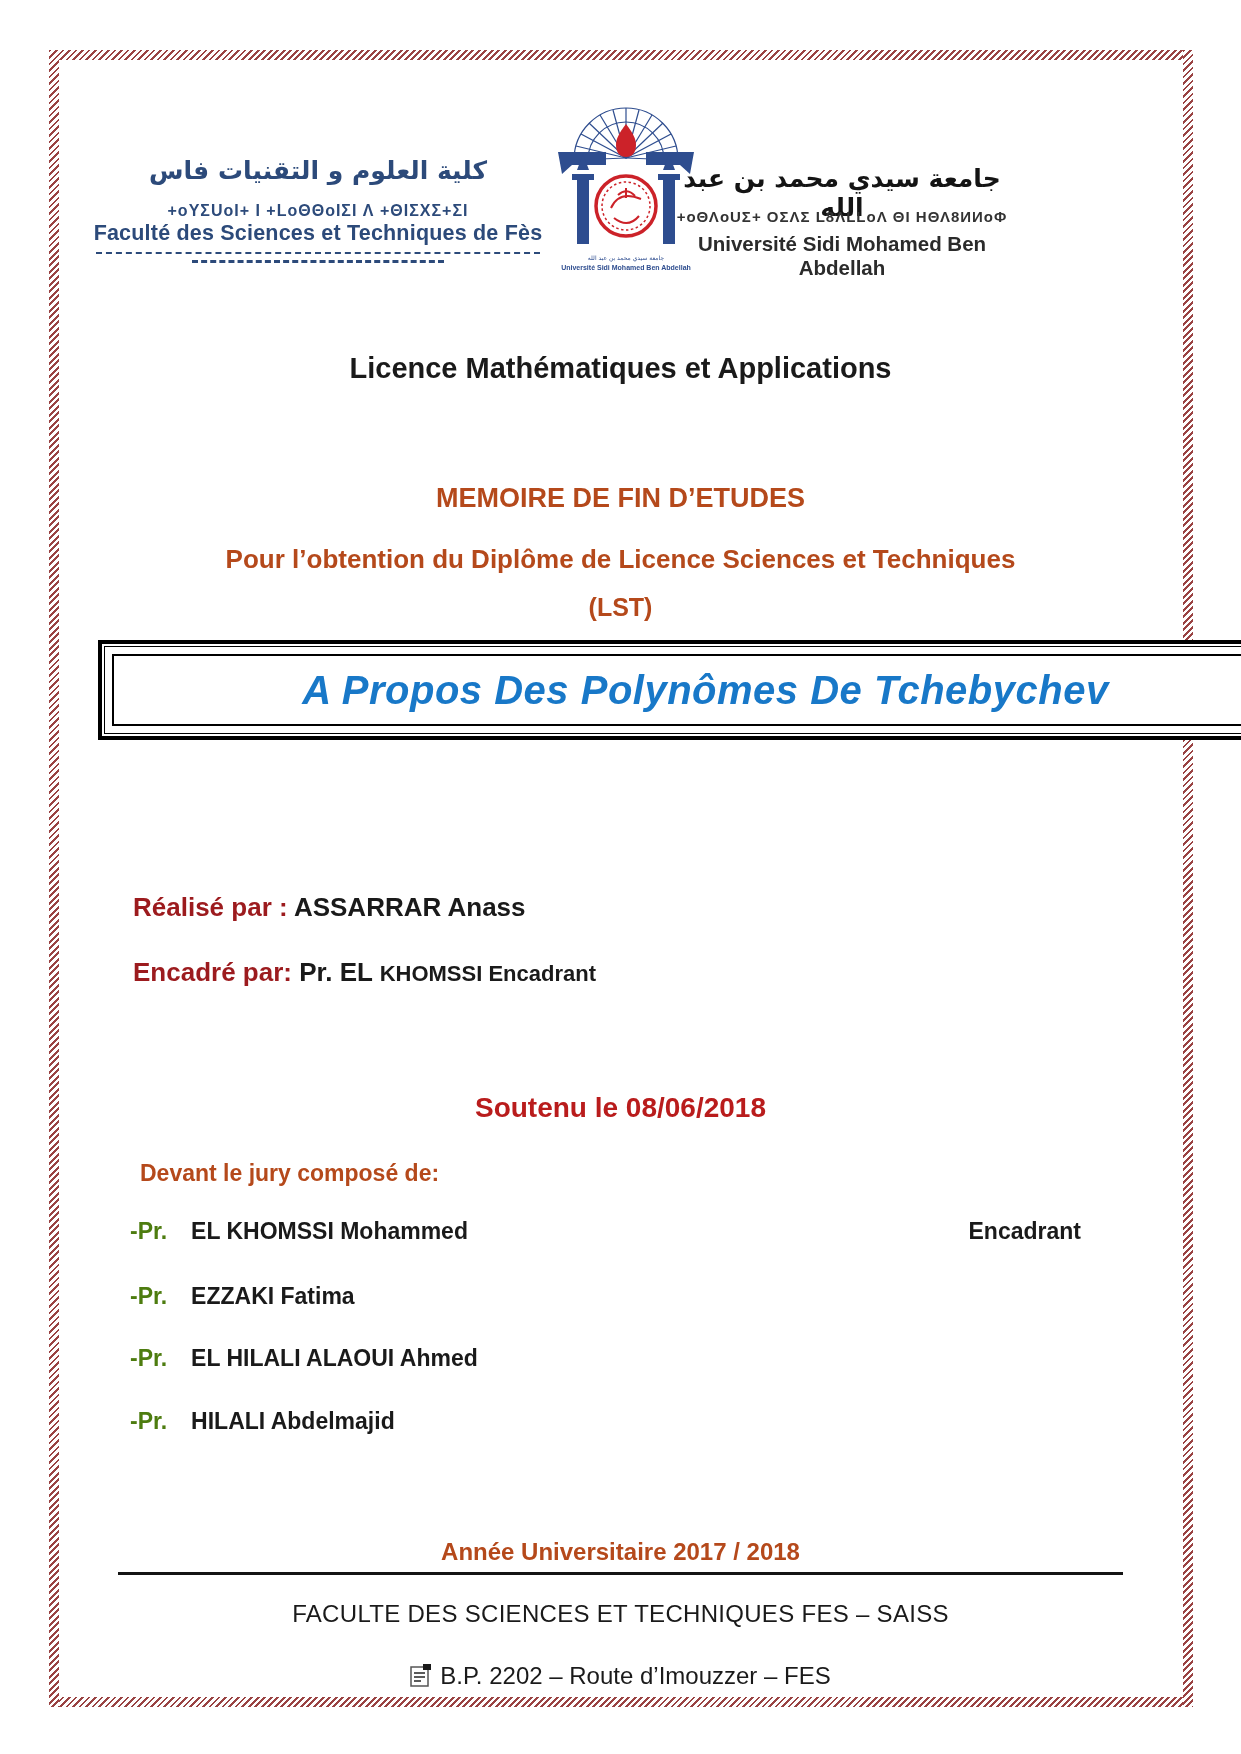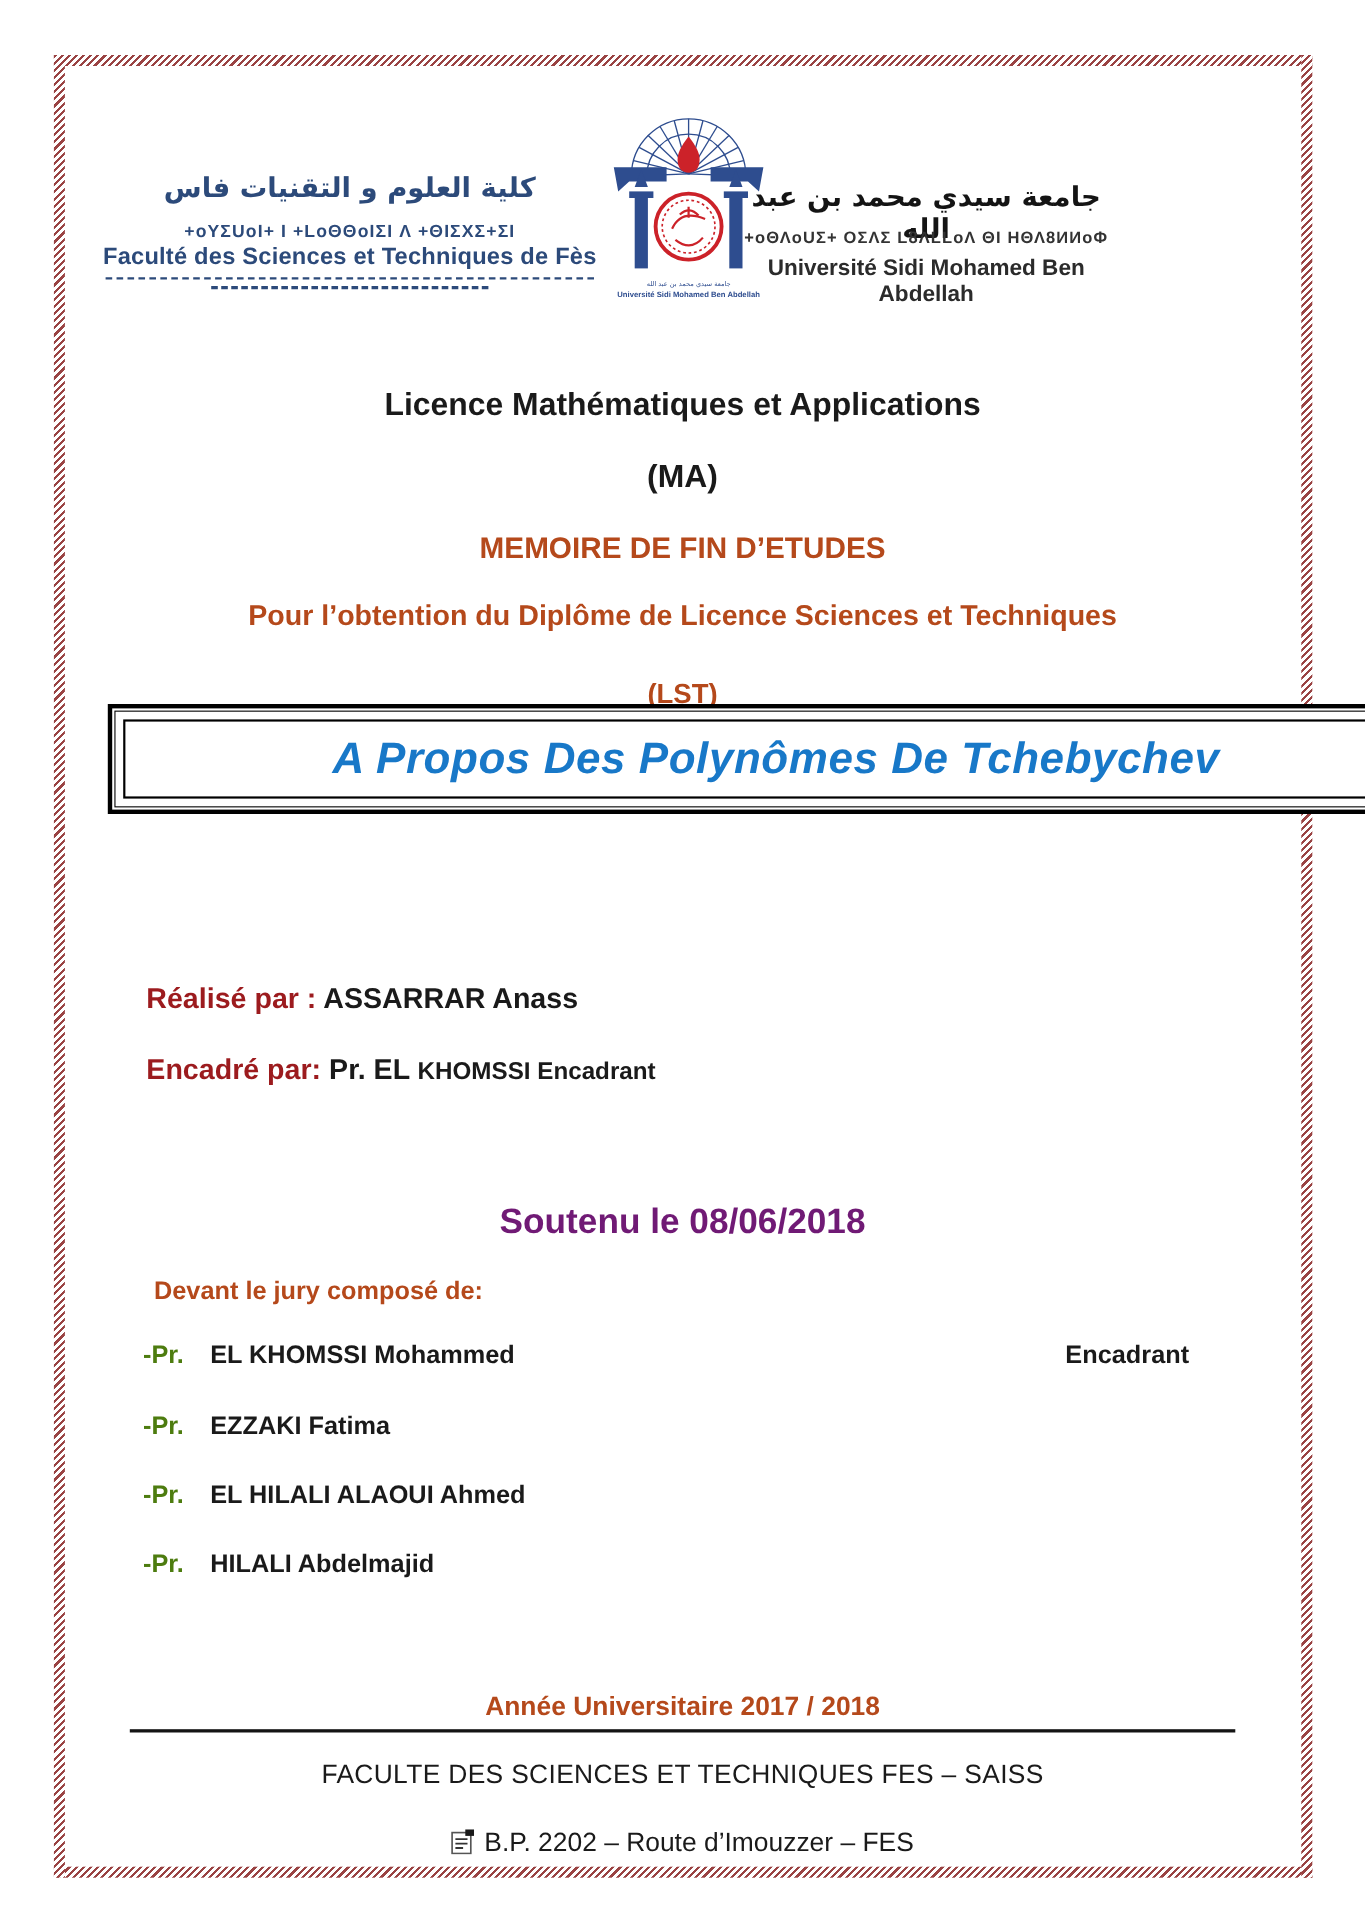--- a/index.html
+++ b/index.html
@@ -37,36 +37,36 @@
   .hr-tifinagh{top:208px;font-size:15px;font-weight:bold;letter-spacing:1px;color:#333;}
   .hr-french{top:232px;font-size:20.5px;font-weight:bold;color:#2b2b2b;}
 
   .logo{left:548px;top:94px;width:156px;height:184px;}
 
   
   .l-program{top:352px;font-size:29px;font-weight:bold;color:#1a1a1a;}
   .l-ma{top:418px;font-size:29px;font-weight:bold;color:#1a1a1a;}
   .l-memoire{top:483px;font-size:27px;font-weight:bold;color:#b5491b;}
   .l-pour{top:544px;font-size:26px;font-weight:bold;color:#b5491b;}
-  .l-lst{top:617px;font-size:25px;font-weight:bold;color:#b5491b;}
+  .l-lst{top:593px;font-size:25px;font-weight:bold;color:#b5491b;}
 
   
   .box-outer{left:98px;top:640px;width:1215px;box-sizing:border-box;border:4px solid #000;padding:2px;background:#fff;}
   .box-mid{border:1.5px solid #000;padding:7px;}
   .box-inner{border:2px solid #000;height:68px;display:flex;align-items:center;justify-content:center;}
   .thesis-title{font-size:40px;font-weight:bold;font-style:italic;color:#1878c8;letter-spacing:.5px;}
 
   
   .credit{left:133px;font-size:26px;font-weight:bold;color:#1a1a1a;}
   .credit.realise{top:892px;}
   .credit.encadre{top:957px;}
   .lbl-red{color:#9c1b1e;}
   .name-small{font-size:22px;}
 
-  .l-soutenu{top:1092px;font-size:32px;font-weight:bold;color:#701a75;}
+  .l-soutenu{top:1092px;font-size:28px;font-weight:bold;color:#b91c1c;}
   .l-jury-head{left:140px;top:1160px;font-size:23px;font-weight:bold;color:#b5491b;}
 
   .jury-row{left:130px;right:160px;display:flex;align-items:baseline;font-size:23px;font-weight:bold;color:#1a1a1a;}
   .jury-row .pr{color:#4d7c0f;margin-right:24px;white-space:pre;}
   .jury-row .role{margin-left:auto;}
   .jr0{top:1218px;} .jr1{top:1283px;} .jr2{top:1345px;} .jr3{top:1408px;}
 
   
   .l-year{top:1538px;font-size:24px;font-weight:bold;color:#b5491b;}
   .foot-rule{left:118px;right:118px;top:1572px;height:2.5px;background:#141414;}
@@ -131,21 +131,20 @@
     </g>
     <text x="78" y="166" font-size="6" fill="#2e4d8f" text-anchor="middle" font-family="DejaVu Sans, sans-serif">جامعة سيدي محمد بن عبد الله</text>
     <text x="78" y="176" font-size="7" font-weight="bold" fill="#2e4d8f" text-anchor="middle">Université Sidi Mohamed Ben Abdellah</text>
   </svg>
 
   <div class="abs hr hr-arabic">جامعة سيدي محمد بن عبد الله</div>
   <div class="abs hr hr-tifinagh">+oΘΛoUΣ+ ΟΣΛΣ L8ΛLLoΛ ΘI HΘΛ8ИИoΦ</div>
   <div class="abs hr hr-french">Université Sidi Mohamed Ben Abdellah</div>
 
   <div class="abs ctr l-program">Licence Mathématiques et Applications</div>
-  <div class="abs ctr l-ma">(MA)</div>
   <div class="abs ctr l-memoire">MEMOIRE DE FIN D’ETUDES</div>
   <div class="abs ctr l-pour">Pour l’obtention du Diplôme de Licence Sciences et Techniques</div>
   <div class="abs ctr l-lst">(LST)</div>
 
   <div class="abs box-outer">
     <div class="box-mid">
       <div class="box-inner">
         <span class="thesis-title">A Propos Des Polynômes De Tchebychev</span>
       </div>
     </div>

